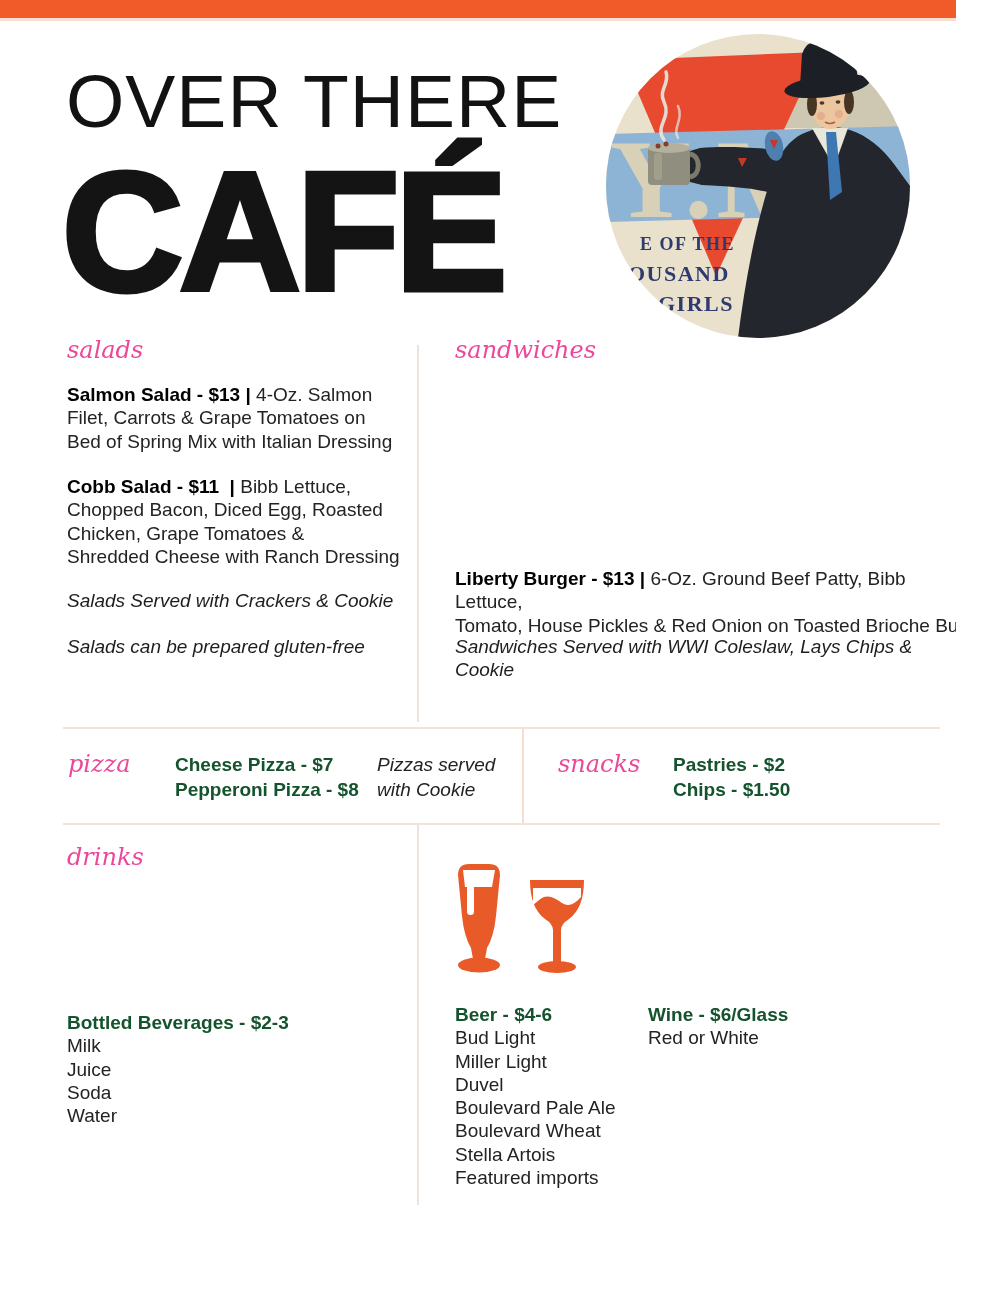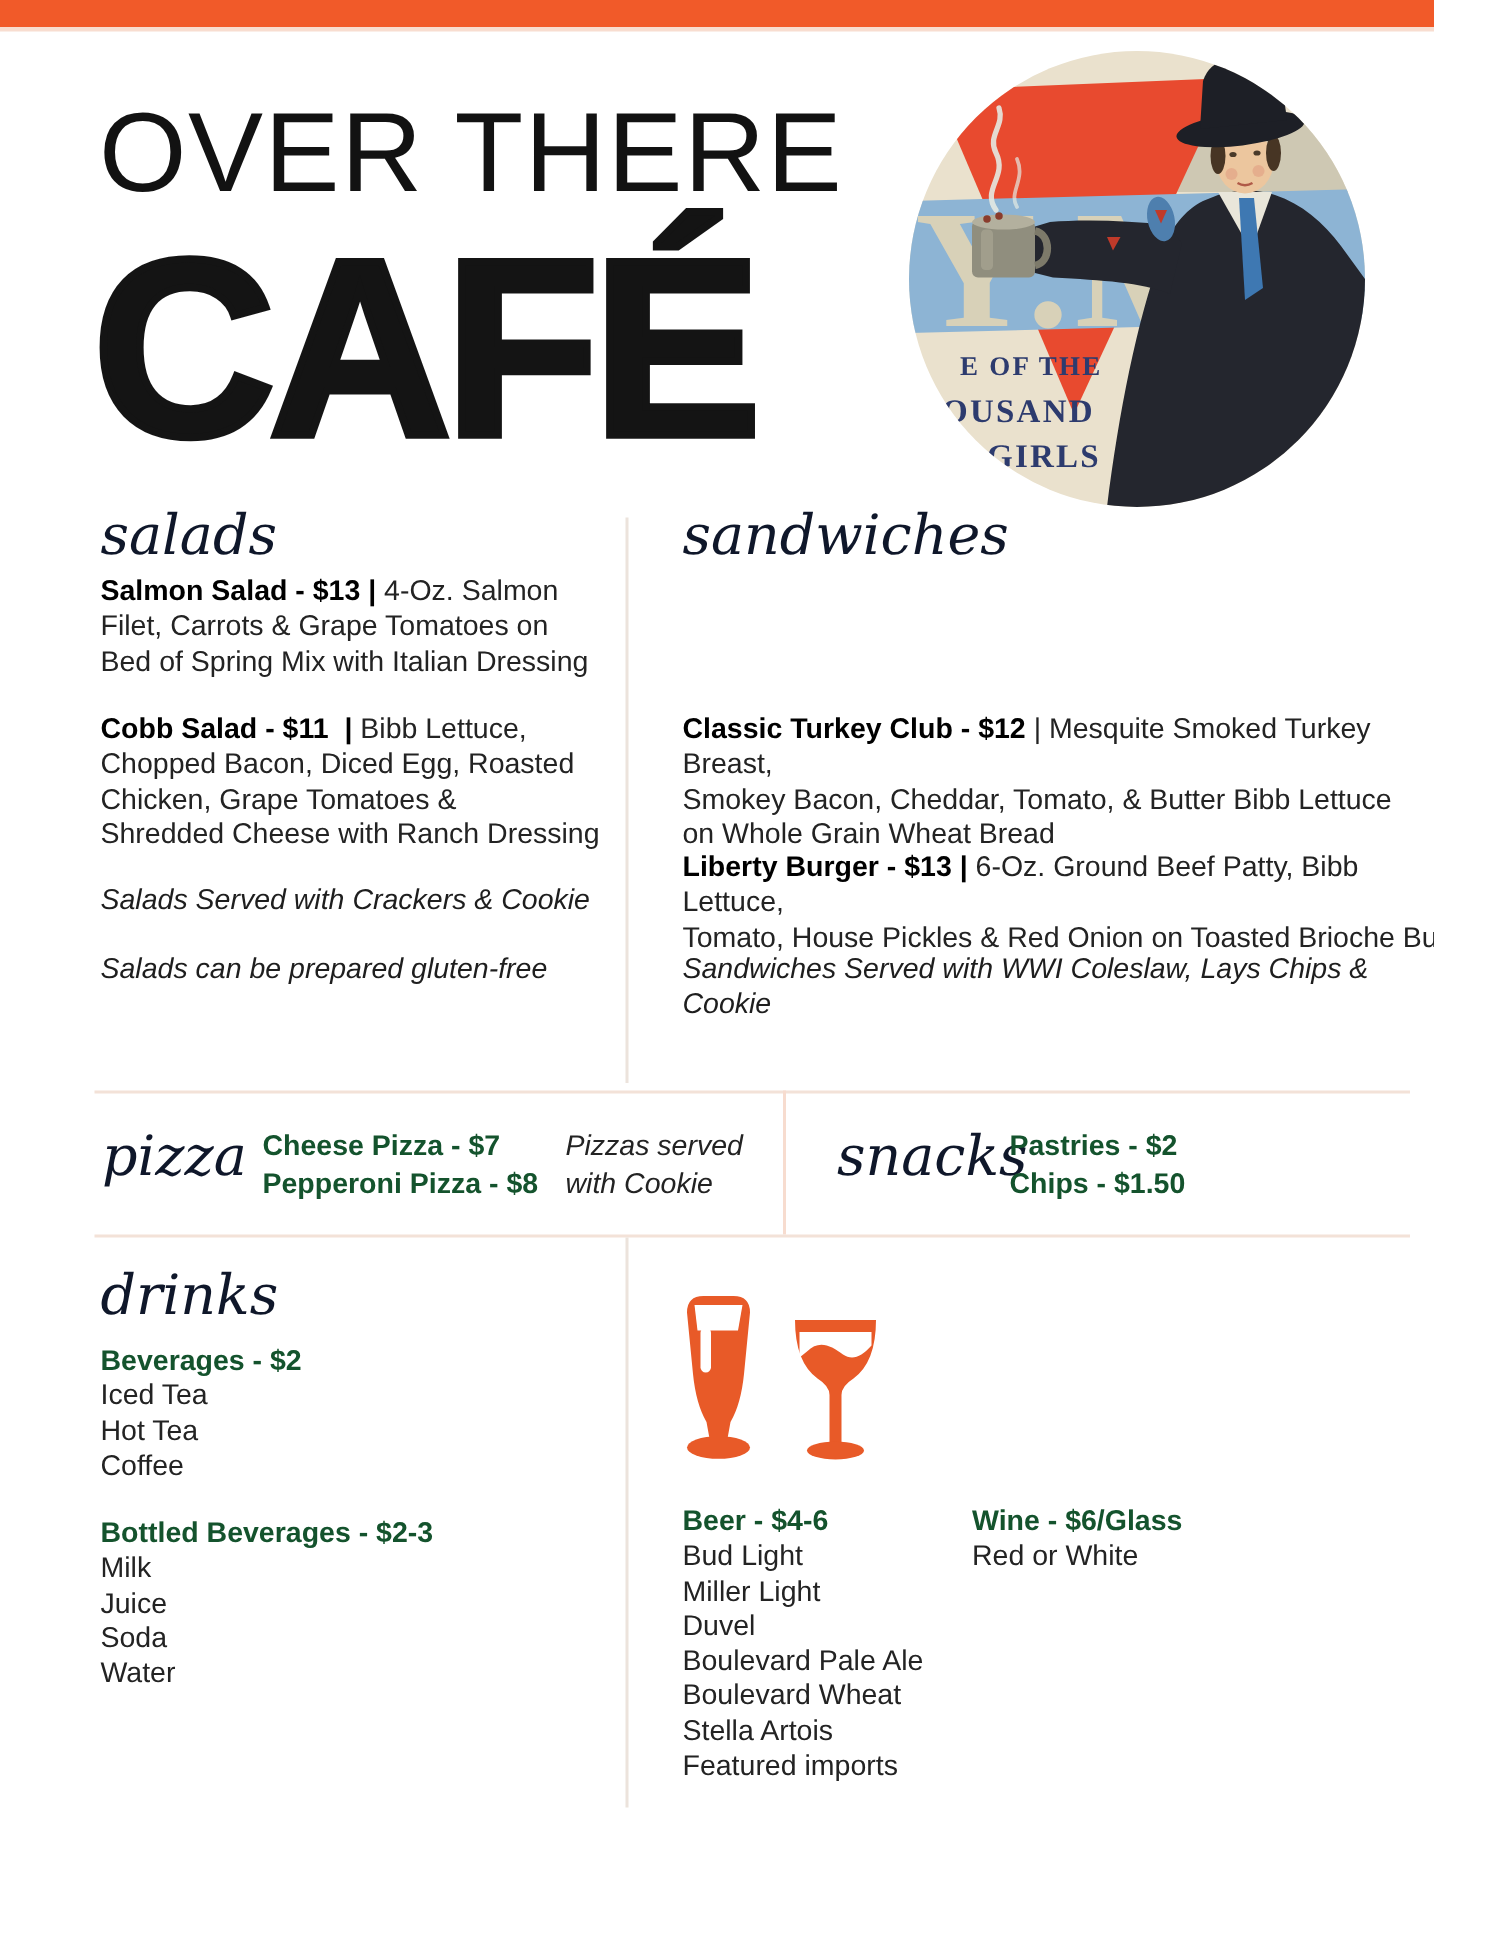--- a/index.html
+++ b/index.html
@@ -11,21 +11,21 @@
   .title-line1{position:absolute;left:66px;top:64px;font-size:75px;line-height:1;
                letter-spacing:1px;color:#121212;font-weight:400;}
   .title-line2{position:absolute;left:62px;top:148px;font-size:168px;line-height:1;
                font-weight:700;letter-spacing:-4px;color:#141414;
                -webkit-text-stroke:5px #141414;}
 
   .poster{position:absolute;left:606px;top:34px;width:304px;height:304px;border-radius:50%;
           overflow:hidden;}
 
   .h-script{position:absolute;font-family:"DejaVu Serif","Liberation Serif",serif;
-            font-style:italic;font-weight:400;font-size:37px;line-height:1;color:#0f172a;}
+            font-style:italic;font-weight:400;font-size:24px;line-height:1;color:#ec4899;}
 
   .mi{position:absolute;font-size:19px;line-height:23.3px;color:#232323;}
   .mname{font-weight:700;color:#000000;white-space:pre-wrap;}
   .mdesc{white-space:pre-line;}
   .note{position:absolute;font-size:19px;line-height:23.3px;font-style:italic;color:#1e1e1e;}
   .boldline{font-weight:700;color:#14532d;}
   .plainlist{position:absolute;font-size:19px;line-height:23.3px;color:#232323;}
 
   .vline{position:absolute;width:2px;background:#ece3dc;}
   .hline{position:absolute;height:2px;background:#f3e2d8;}
@@ -105,25 +105,20 @@
   <div class="mi" style="left:67px;top:475px;width:360px;">
     <span class="mname">Cobb Salad - $11  | </span><span class="mdesc">Bibb Lettuce,
 Chopped Bacon, Diced Egg, Roasted
 Chicken, Grape Tomatoes &amp;
 Shredded Cheese with Ranch Dressing</span>
   </div>
   <div class="note" style="left:67px;top:589px;width:360px;">Salads Served with Crackers &amp; Cookie</div>
   <div class="note" style="left:67px;top:635px;width:360px;">Salads can be prepared gluten-free</div>
 
   <div class="h-script" style="left:455px;top:338px;">sandwiches</div>
-  <div class="mi" style="left:455px;top:475px;width:520px;">
-    <span class="mname">Classic Turkey Club - $12</span><span class="mdesc"> | Mesquite Smoked Turkey Breast,
-Smokey Bacon, Cheddar, Tomato, &amp; Butter Bibb Lettuce
-on Whole Grain Wheat Bread</span>
-  </div>
   <div class="mi" style="left:455px;top:567px;width:520px;">
     <span class="mname">Liberty Burger - $13 | </span><span class="mdesc">6-Oz. Ground Beef Patty, Bibb Lettuce,
 Tomato, House Pickles &amp; Red Onion on Toasted Brioche Bun</span>
   </div>
   <div class="note" style="left:455px;top:635px;width:520px;">Sandwiches Served with WWI Coleslaw, Lays Chips &amp; Cookie</div>
 
   <div class="h-script" style="left:68px;top:752px;font-style:italic;">pizza</div>
   <div class="plainlist" style="left:175px;top:753px;line-height:24.5px;">
     <div class="boldline">Cheese Pizza - $7</div>
     <div class="boldline">Pepperoni Pizza - $8</div>
@@ -133,26 +128,20 @@
     <div>with Cookie</div>
   </div>
 
   <div class="h-script" style="left:558px;top:752px;">snacks</div>
   <div class="plainlist" style="left:673px;top:753px;line-height:24.5px;">
     <div class="boldline">Pastries - $2</div>
     <div class="boldline">Chips - $1.50</div>
   </div>
 
   <div class="h-script" style="left:67px;top:845px;font-style:italic;">drinks</div>
-  <div class="plainlist" style="left:67px;top:896px;">
-    <div class="boldline">Beverages - $2</div>
-    <div>Iced Tea</div>
-    <div>Hot Tea</div>
-    <div>Coffee</div>
-  </div>
   <div class="plainlist" style="left:67px;top:1011px;">
     <div class="boldline">Bottled Beverages - $2-3</div>
     <div>Milk</div>
     <div>Juice</div>
     <div>Soda</div>
     <div>Water</div>
   </div>
 
   <div class="icon" style="left:448px;top:862px;">
     <svg width="62" height="112" viewBox="0 0 62 112">

